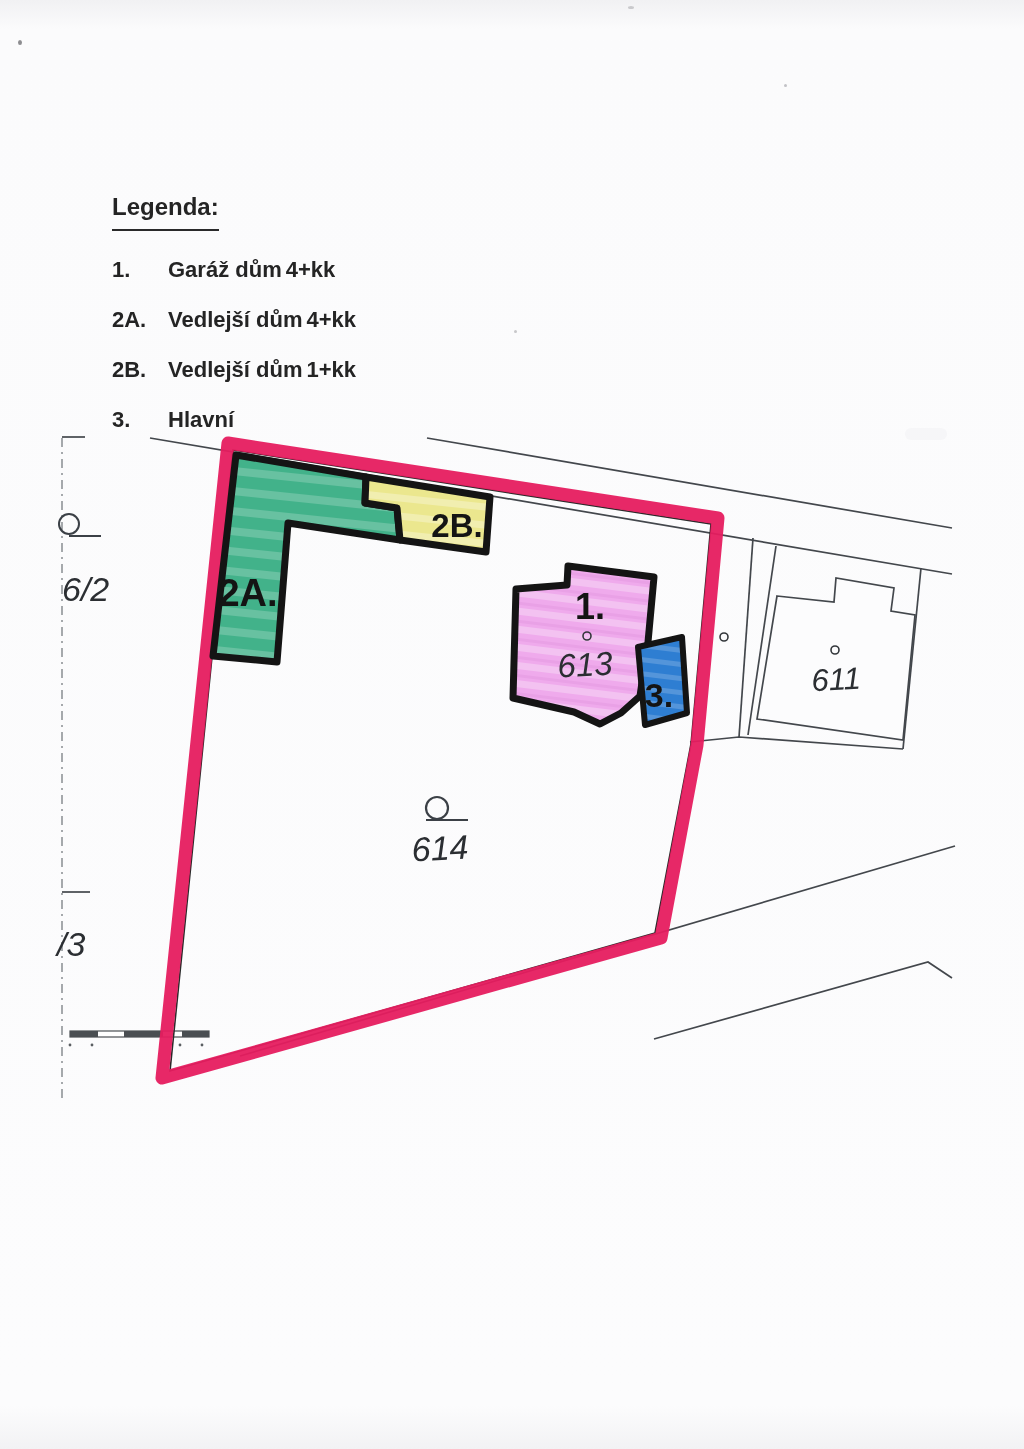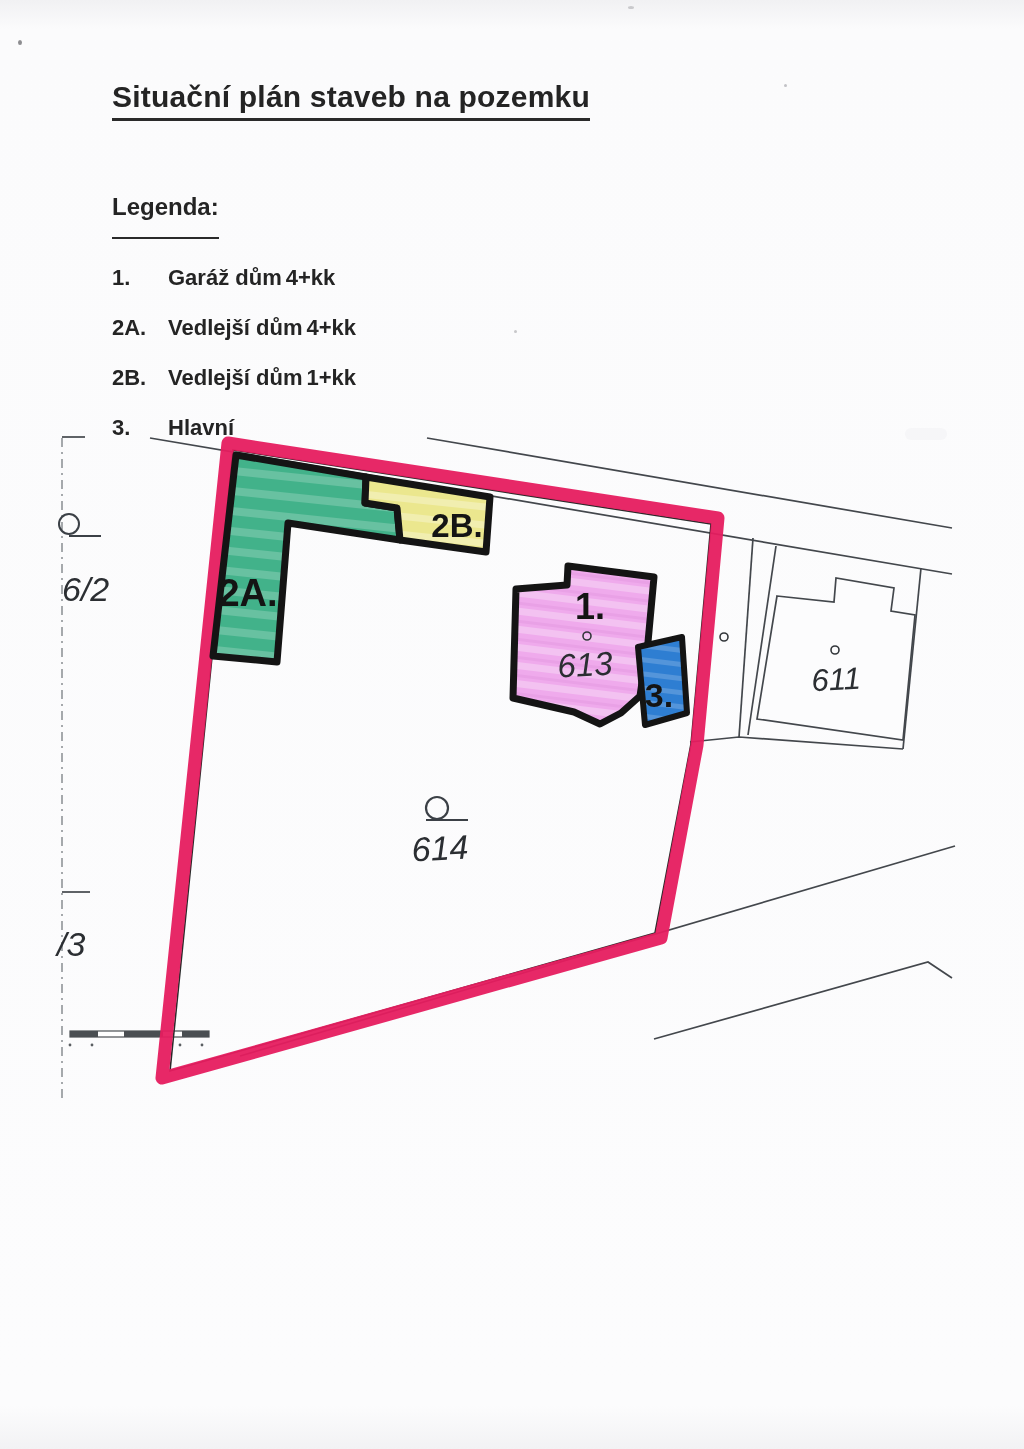--- a/index.html
+++ b/index.html
@@ -11,38 +11,37 @@
   }
   .page{position:absolute;inset:0;}
   .page-title{
     position:absolute;left:112px;top:80px;
     font-size:30px;font-weight:bold;color:#242424;
     border-bottom:3px solid #2a2a2a;padding-bottom:4px;letter-spacing:.2px;
   }
   .legend{position:absolute;left:112px;top:193px;color:#242424;}
   .legend-heading{
     font-size:24px;font-weight:bold;
-    border-bottom:2.5px solid #2a2a2a;display:inline-block;padding-bottom:16px;
+    border-bottom:2.5px solid #2a2a2a;display:inline-block;padding-bottom:8px;
   }
   .legend-rows{margin-top:26px;}
   .legend-row{display:flex;align-items:baseline;height:50px;font-size:22px;font-weight:bold;}
   .legend-key{width:56px;flex:0 0 56px;}
   .legend-unit{margin-left:4px;}
   .map{position:absolute;left:0;top:425px;}
   .speck{position:absolute;border-radius:50%;}
   svg text{font-family:"Liberation Sans",sans-serif;}
   .lbl-bold{font-weight:bold;fill:#141414;}
   .lbl-italic{font-style:italic;fill:#2b2e32;}
 </style>
 </head>
 <body>
 
 <div class="page">
 
-  <div class="page-title">Situační plán staveb na pozemku</div>
 
   <div class="legend">
     <div class="legend-heading">Legenda:</div>
     <div class="legend-rows">
       <div class="legend-row">
         <span class="legend-key">1.</span>
         <span class="legend-name">Garáž dům</span>
         <span class="legend-unit">4+kk</span>
       </div>
       <div class="legend-row">

